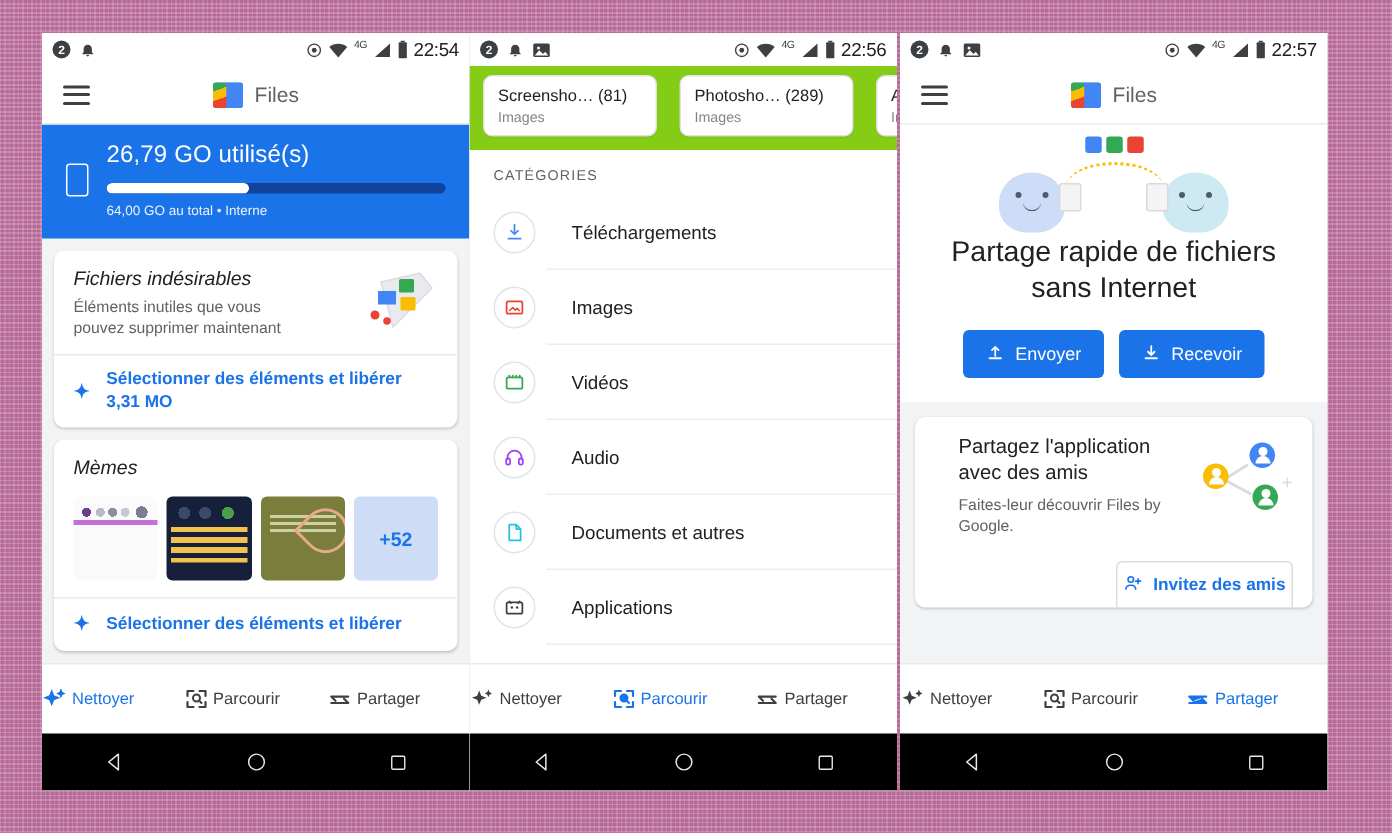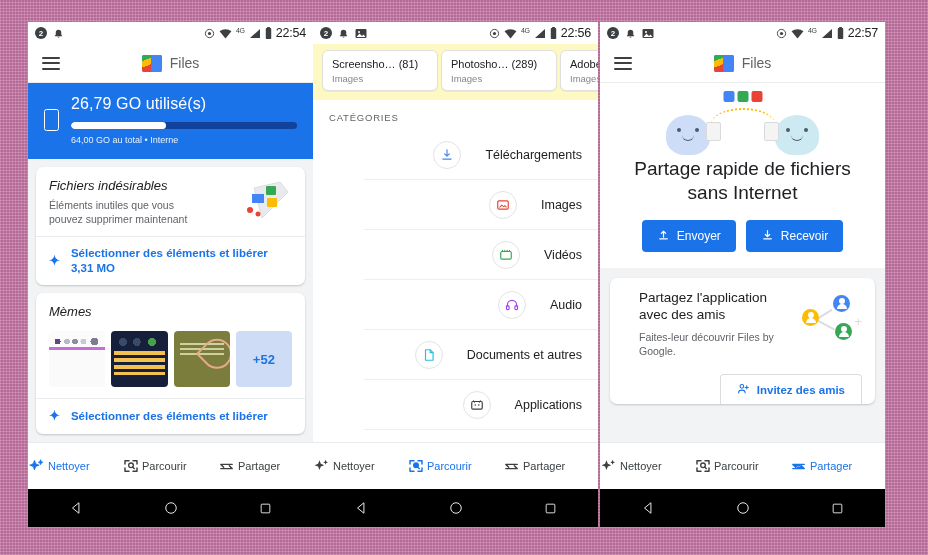--- a/index.html
+++ b/index.html
@@ -123,30 +123,30 @@
   .navicon{height:17px;display:flex;align-items:center;justify-content:center;}
   .navlabel{font-size:11px;color:#3c4043;}
   .navitem.active .navlabel{color:#1a73e8;}
   .navitem.active .navicon svg *{stroke:#1a73e8;fill:#1a73e8;}
 
   
   .androidbar{height:38px;background:#000;display:flex;align-items:center;justify-content:space-around;flex:0 0 auto;}
   .abtn{width:16px;height:16px;display:flex;align-items:center;justify-content:center;cursor:pointer;}
 
   
-  .chips{display:flex;gap:3px;padding:6px 0 9px 9px;background:#fef9c3;flex:0 0 auto;}
+  .chips{display:flex;gap:15px;padding:6px 0 9px 9px;background:#84cc16;flex:0 0 auto;}
   .chip{
     border:1px solid #e0e0e0;border-radius:6px;padding:7px 9px 6px 9px;min-width:96px;
     background:#fff;box-shadow:0 1px 1px rgba(0,0,0,.06);flex:0 0 auto;cursor:pointer;
   }
   .chip-name{font-size:11px;color:#202124;white-space:nowrap;}
   .chip-sub{font-size:9.5px;color:#80868b;margin-top:3px;}
   .seclabel{font-size:9.5px;color:#5f6368;letter-spacing:.8px;padding:12px 16px 7px 16px;background:#fff;}
   .catlist{background:#fff;flex:1;overflow:hidden;}
-  .catrow{display:flex;align-items:center;gap:24px;padding:0 16px;height:50px;cursor:pointer;position:relative;justify-content:flex-end;}
+  .catrow{display:flex;align-items:center;gap:24px;padding:0 16px;height:50px;cursor:pointer;position:relative;}
   .catrow:after{content:"";position:absolute;left:51px;right:0;bottom:0;height:1px;background:#eceff1;}
   .caticon{width:26px;height:26px;border-radius:50%;border:1px solid #e3e3e3;display:flex;align-items:center;justify-content:center;flex:0 0 auto;}
   .catlabel{font-size:12.5px;color:#202124;}
 
   
   .p3-body{flex:1;background:#f1f3f4;overflow:hidden;display:flex;flex-direction:column;}
   .hero{background:#fff;padding:6px 18px 16px 18px;text-align:center;}
   .ghosts{height:66px;position:relative;margin-bottom:2px;}
   .ghost{position:absolute;width:44px;height:40px;border-radius:50% 50% 42% 42%;bottom:0;}
   .gl{left:48px;background:#cddcf7;}
@@ -174,21 +174,21 @@
   .p3card-top{display:flex;margin-left:16px;}
   .p3card-h{font-size:13.5px;color:#202124;line-height:1.3;max-width:150px;}
   .p3card-s{font-size:10.5px;color:#5f6368;margin-top:6px;line-height:1.35;max-width:140px;}
   .netart{margin-left:auto;width:64px;height:62px;position:relative;flex:0 0 auto;}
   .avat{position:absolute;width:17px;height:17px;border-radius:50%;display:flex;align-items:center;justify-content:center;}
   .avat:after{content:"";width:6px;height:6px;border-radius:50%;background:#fff;position:absolute;top:3px;}
   .avat:before{content:"";width:10px;height:5px;border-radius:5px 5px 0 0;background:#fff;position:absolute;bottom:3px;}
   .netline{position:absolute;background:#dadce0;height:2px;border-radius:2px;}
   .p3card-act{display:flex;justify-content:flex-end;padding:16px 0 0 0;}
   .invite{
-    border:1px solid #dadce0;border-bottom:none;border-radius:4px 4px 0 0;padding:7px 16px;
+    border:1px solid #dadce0;border-bottom:none;border-radius:4px 4px 0 0;padding:7px 4px;
     font-size:11.5px;color:#1a73e8;font-weight:bold;display:flex;align-items:center;gap:7px;cursor:pointer;justify-content:center;
   }
 </style>
 </head>
 <body>
 
 <div id="bg"></div>
 
 <div class="phone" id="phone1">
   <div class="statusbar">

